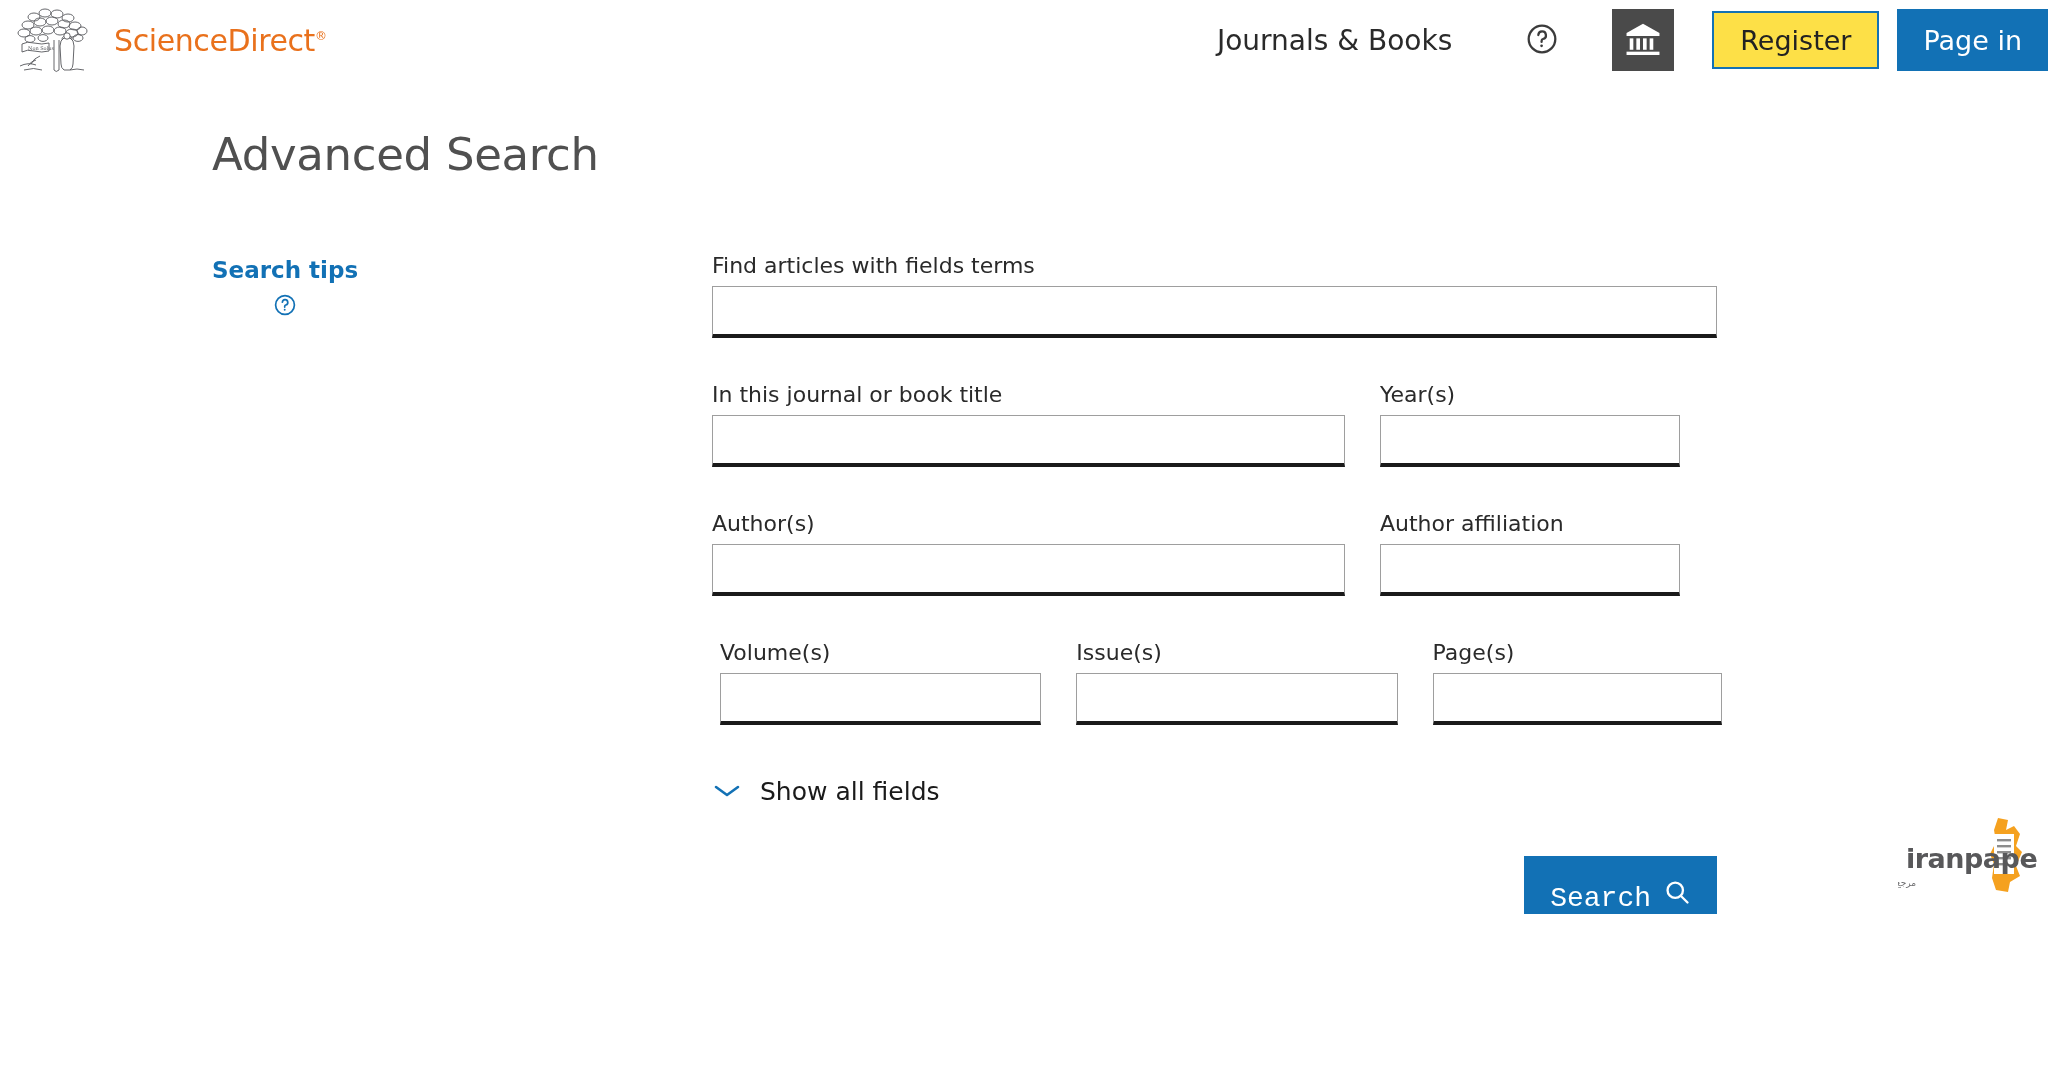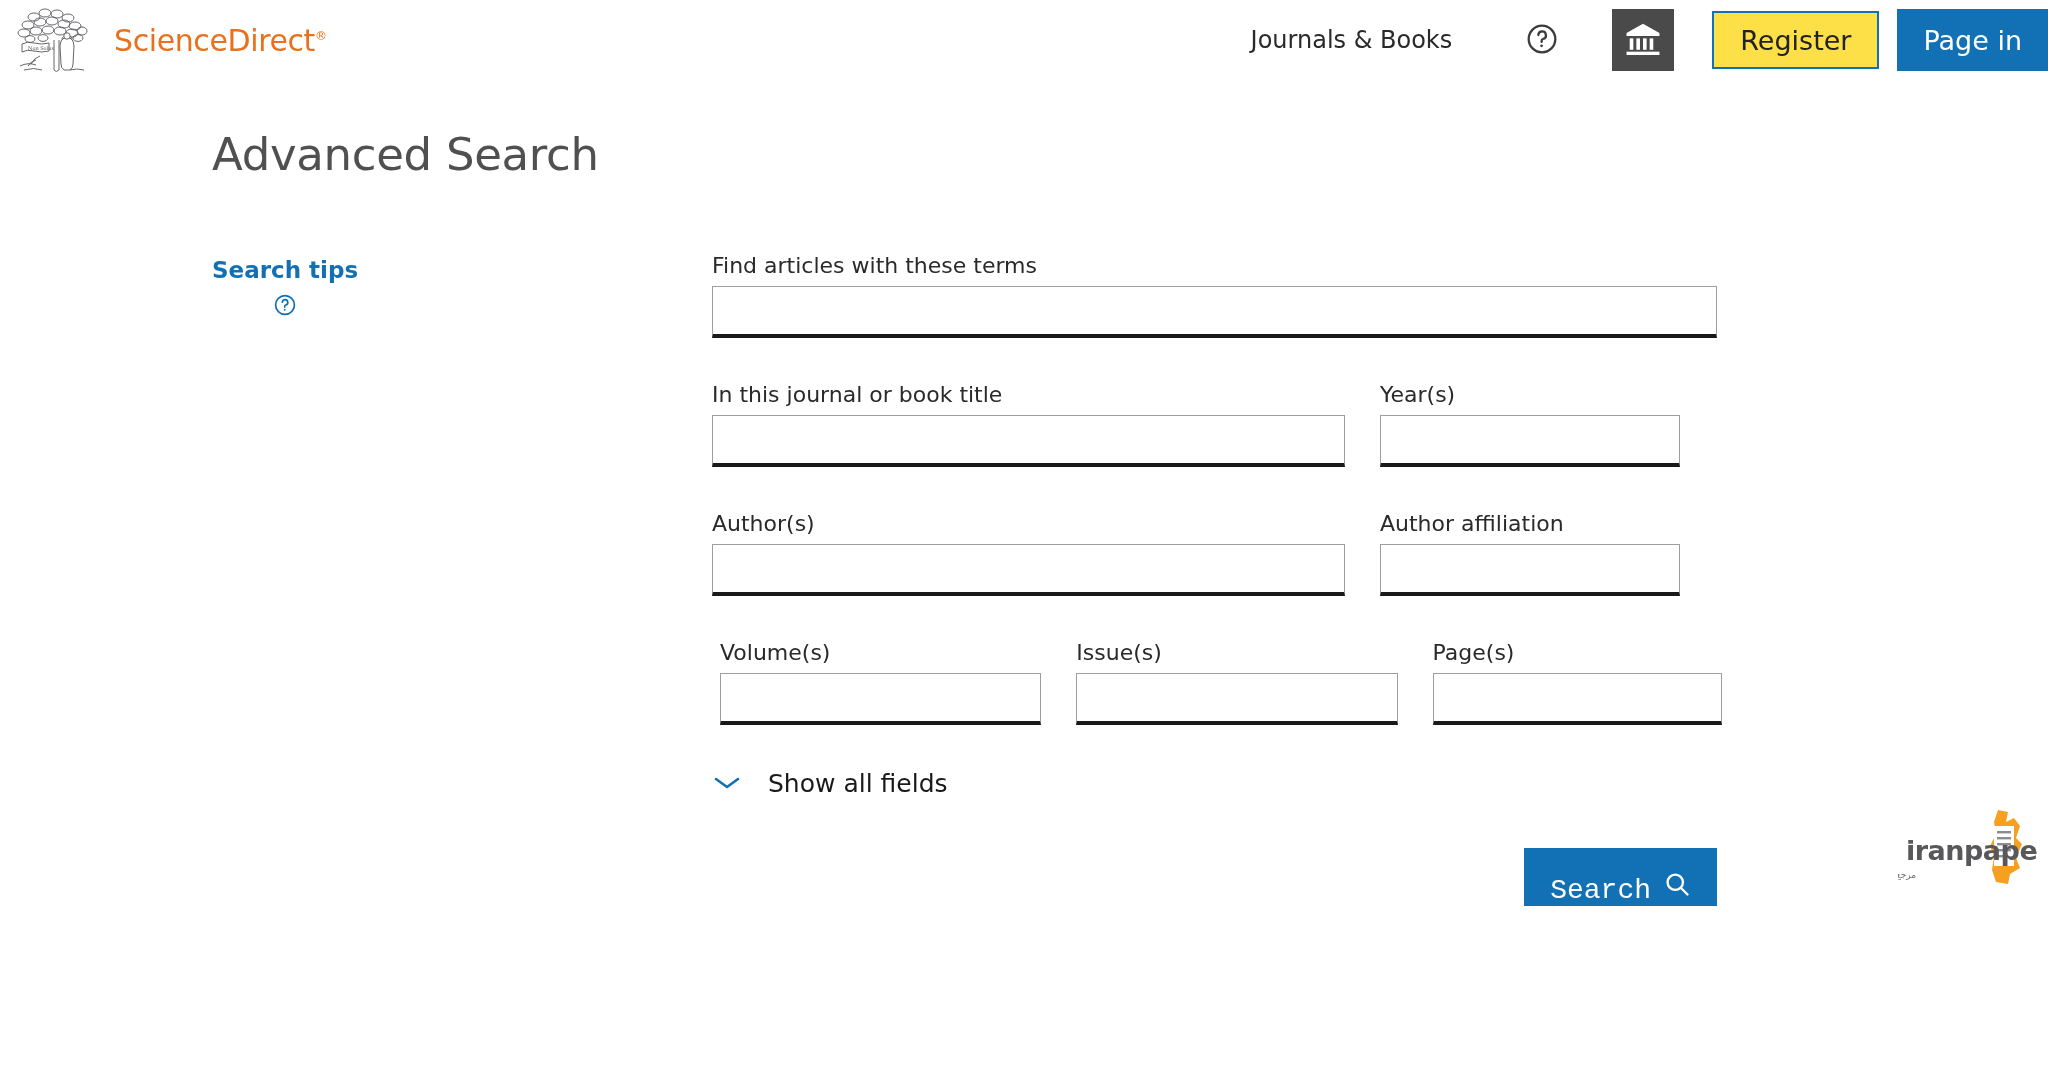--- a/index.html
+++ b/index.html
@@ -48,21 +48,21 @@
   .header-right {
     position: absolute;
     right: 0;
     top: 0;
     height: 80px;
     display: flex;
     align-items: center;
     gap: 0;
   }
   .nav-link {
-    font-size: 24px;
+    font-size: 28px;
     color: #2a2a2a;
     text-decoration: none;
     font-family: "DejaVu Sans", sans-serif;
     white-space: nowrap;
     padding: 0 10px;
   }
   .help-btn {
     width: 44px; height: 44px;
     margin-left: 58px;
     display: flex; align-items: center; justify-content: center;
@@ -165,25 +165,26 @@
   .row-1 { width: 1005px; }
   .col-half { width: 633px; }
   .col-quarter { width: 333px; margin-left: 8px; }
   .col-third { width: 300px; }
   .gap-36 { margin-left: 35px; }
 
   
   .show-all {
     display: inline-flex;
     align-items: center;
-    gap: 26px;
+    gap: 18px;
     background: none;
     border: none;
     padding: 0;
     cursor: pointer;
+    margin-top: 8px;
     font-size: 25px;
     color: #1a1a1a;
     font-family: "DejaVu Sans", sans-serif;
   }
 
   
   .search-row {
     display: flex;
     justify-content: flex-end;
     width: 1005px;
@@ -309,21 +310,21 @@
         </svg>
       </span>
     </a>
   </div>
 
   <form class="form-col">
 
     
     <div class="row">
       <div class="row-1">
-        <label class="field-label">Find articles with these terms</label>
+        <label class="field-label">Find articles with fields terms</label>
         <input class="text-input" type="text" placeholder="" style="">
       </div>
     </div>
 
     
     <div class="row">
       <div class="col-half">
         <label class="field-label">In this journal or book title</label>
         <input class="text-input" type="text" placeholder="" style="">
       </div>

